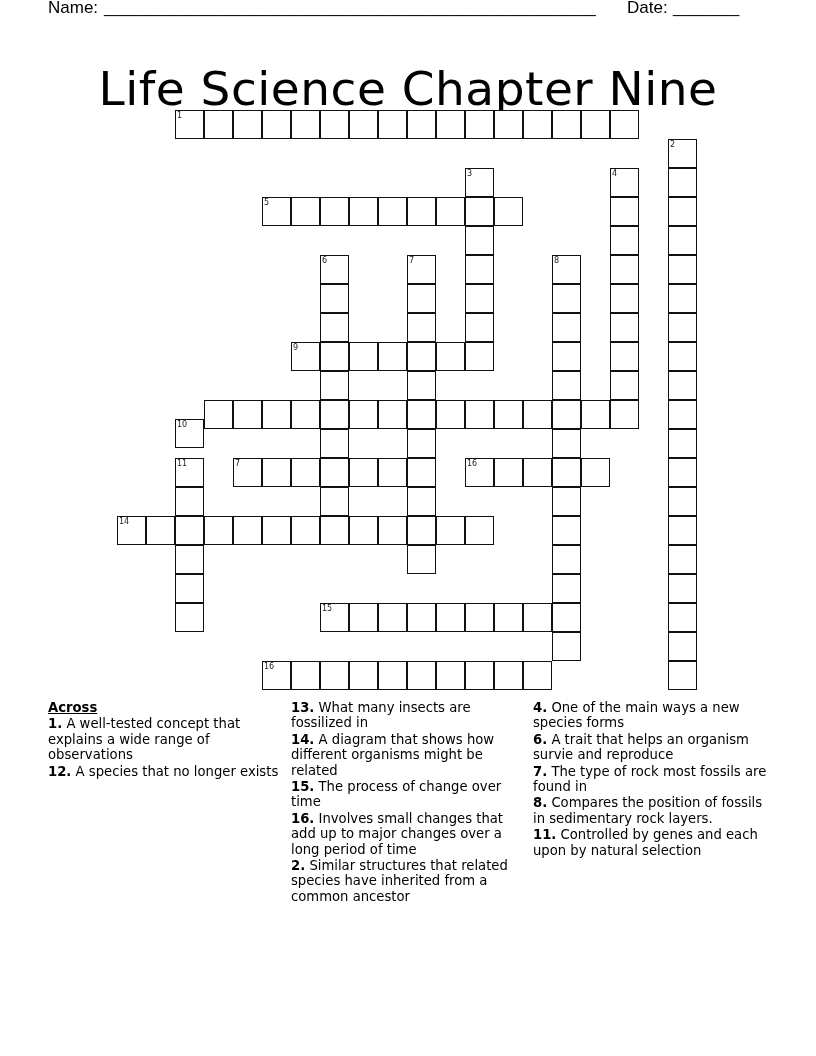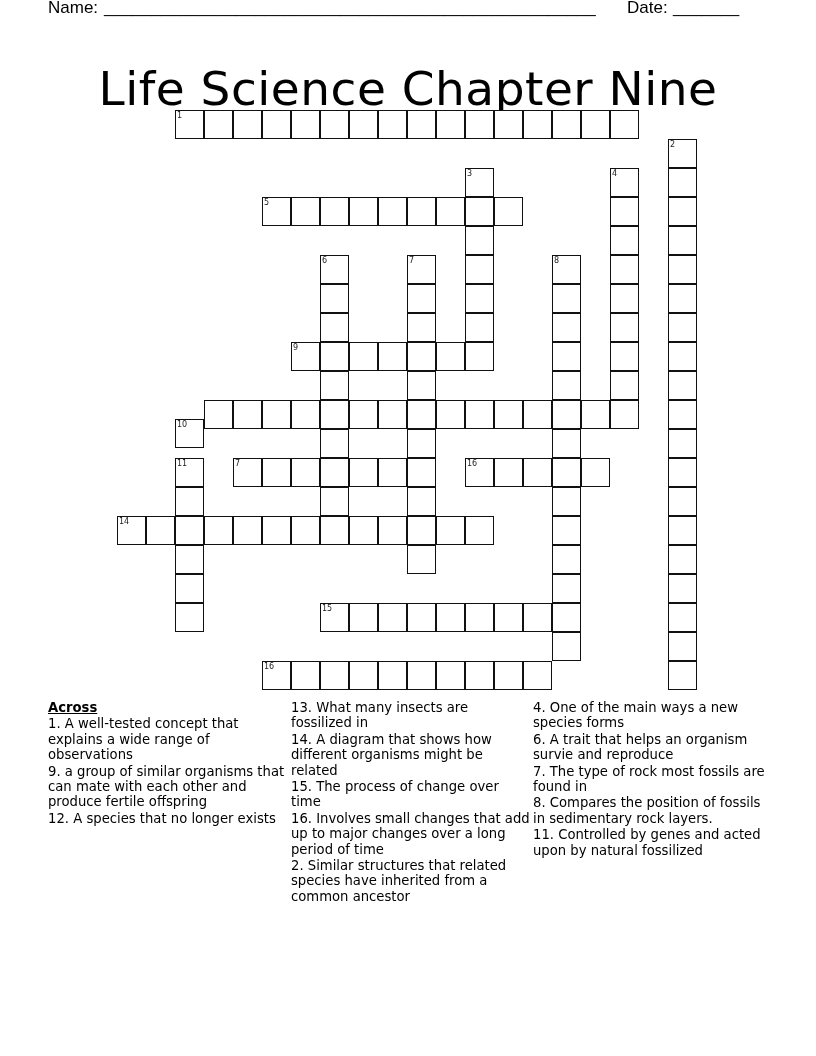--- a/index.html
+++ b/index.html
@@ -29,21 +29,21 @@
     .clues {
       position: absolute; top: 700px; left: 48px; width: 740px;
       font-family: "DejaVu Sans", sans-serif; font-size: 13.2px; line-height: 15.4px;
     }
     .col { position: absolute; top: 0; }
     .col1 { left: 0; width: 240px; }
     .col2 { left: 243px; width: 240px; }
     .col3 { left: 485px; width: 240px; }
     .section-head { font-weight: bold; text-decoration: underline; margin: 0 0 1px 0; }
     .clue { margin: 0 0 1px 0; }
-    .clue .cn { font-weight: normal; }
+    .clue .cn { font-weight: bold; }
     .col2 .section-head { margin-top: 5px; }
   </style>
 </head>
 <body>
 
 <div class="header-line">
   <span class="name-label">Name:</span>
   <span class="name-field">____________________________________________________</span>
   <span class="date-label">Date:</span>
   <span class="date-field">_______</span>
@@ -236,30 +236,29 @@
     <div class="cell" style="left: 436px; top: 661px; border-color: rgb(17, 17, 17);"></div>
     <div class="cell" style="left: 465px; top: 661px; border-color: rgb(17, 17, 17);"></div>
     <div class="cell" style="left: 494px; top: 661px; border-color: rgb(17, 17, 17);"></div>
     <div class="cell" style="left: 523px; top: 661px; border-color: rgb(17, 17, 17);"></div>
   </div>
 
 <div class="clues">
   <div class="col col1">
     <div class="section-head">Across</div>
     <div class="clue"><span class="cn">1.</span><span> A well-tested concept that explains a wide range of observations</span></div>
-    <div class="clue"><span class="cn">9.</span><span> a group of similar organisms that can mate with each other and produce fertile offspring</span></div>
     <div class="clue"><span class="cn">12.</span><span> A species that no longer exists</span></div>
   </div>
   <div class="col col2">
     <div class="clue"><span class="cn">13.</span><span> What many insects are fossilized in</span></div>
     <div class="clue"><span class="cn">14.</span><span> A diagram that shows how different organisms might be related</span></div>
     <div class="clue"><span class="cn">15.</span><span> The process of change over time</span></div>
     <div class="clue"><span class="cn">16.</span><span> Involves small changes that add up to major changes over a long period of time</span></div>
     <div class="clue"><span class="cn">2.</span><span> Similar structures that related species have inherited from a common ancestor</span></div>
   </div>
   <div class="col col3">
     <div class="clue"><span class="cn">4.</span><span> One of the main ways a new species forms</span></div>
     <div class="clue"><span class="cn">6.</span><span> A trait that helps an organism survie and reproduce</span></div>
     <div class="clue"><span class="cn">7.</span><span> The type of rock most fossils are found in</span></div>
     <div class="clue"><span class="cn">8.</span><span> Compares the position of fossils in sedimentary rock layers.</span></div>
-    <div class="clue"><span class="cn">11.</span><span> Controlled by genes and acted upon by natural fossilized</span></div>
+    <div class="clue"><span class="cn">11.</span><span> Controlled by genes and each upon by natural selection</span></div>
   </div>
 </div>
 
 </body></html>

